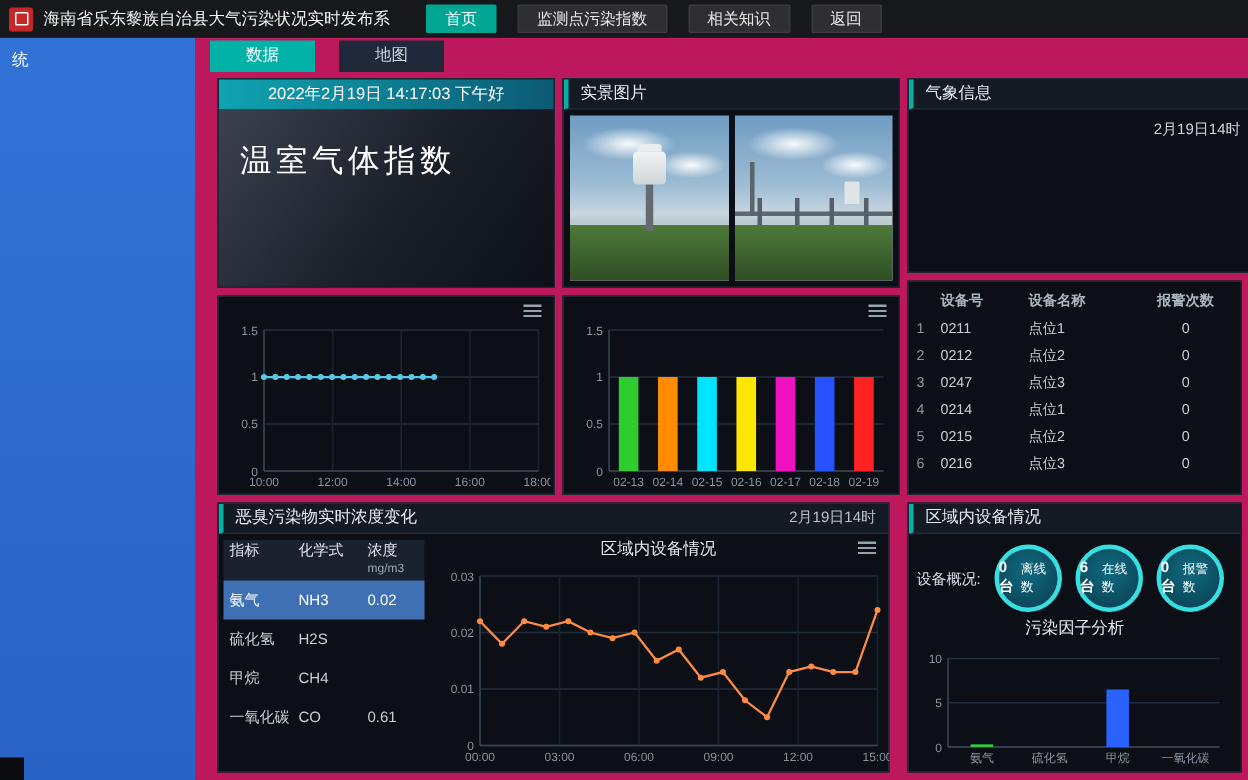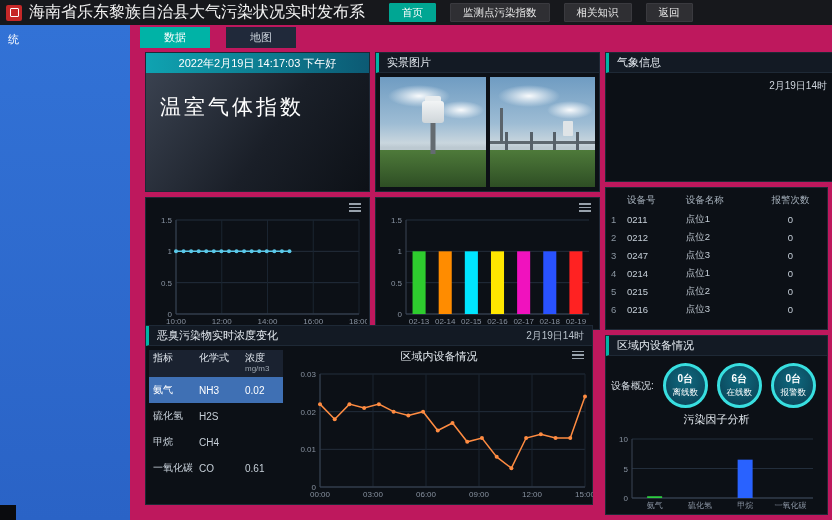--- a/index.html
+++ b/index.html
@@ -8,21 +8,21 @@
     position:relative;
     background:#040507;
     font-family:"Liberation Sans","DejaVu Sans",sans-serif;
     color:#e6ecf2;
   }
 
   
   .topbar{position:absolute;top:0;left:0;width:832px;height:25px;background:#17181c;display:flex;align-items:center;padding:0 6px;z-index:6}
   .logo{width:16px;height:16px;background:#c62828;border-radius:2px;position:relative;flex:none}
   .logo::after{content:"";position:absolute;inset:3.5px;border:1.5px solid #fff;border-radius:1px}
-  .app-title{color:#f2f2f2;font-size:16px;margin-left:7px;white-space:nowrap}
+  .app-title{color:#f2f2f2;font-size:11px;margin-left:7px;white-space:nowrap}
   .top-nav{display:flex;gap:14px;margin-left:24px}
   .nav-btn{height:19px;padding:0 12px;font-size:10.5px;color:#e8e8e8;background:#2f2f33;border:1px solid #3a3a3f;border-radius:1px;cursor:pointer;font-family:Liberation Mono, monospace}
   .nav-btn.active{background:#00a693;border-color:#00a693;color:#fff}
 
   
   .sidebar{position:absolute;top:25px;left:0;width:130px;bottom:0;background:linear-gradient(180deg,#3272d6,#2a63c6);z-index:1}
   .title-overflow{color:#fff;font-size:11px;padding:7px 0 0 8px}
   .corner-block{position:absolute;left:0;bottom:0;width:16px;height:15px;background:#0a0b0e;z-index:3}
 
   
@@ -35,21 +35,21 @@
   .panel{position:absolute;background:#0c1016;border:1px solid #1e2936}
   .panel-header{height:20px;line-height:19px;padding:0 8px;font-size:11px;color:#e6ecf2;background:#131a24;border-bottom:1px solid #1e2936;border-left:3px solid #00b3a6;display:flex;justify-content:space-between;align-items:center}
   .panel-header .hdr-time{font-size:10px;color:#b9c3cc}
 
   .p-clock{left:15px;top:27px;width:225px;height:140px}
   .p-photos{left:245px;top:27px;width:225px;height:140px}
   .p-weather{left:475px;top:27px;width:231px;height:130px}
   .p-trend{left:15px;top:172px;width:225px;height:133px}
   .p-daily{left:245px;top:172px;width:225px;height:133px}
   .p-alarms{left:475px;top:162px;width:223px;height:143px}
-  .p-odor{left:15px;top:300px;width:448px;height:180px}
+  .p-odor{left:15px;top:310px;width:448px;height:180px}
   .p-devices{left:475px;top:310px;width:223px;height:180px}
 
   
   .clock-header{height:20px;line-height:20px;text-align:center;color:#fff;font-size:11px;background:linear-gradient(90deg,#0fa3b1,#0c5a74)}
   .clock-body{position:absolute;top:20px;left:0;right:0;bottom:0;background:linear-gradient(125deg,#3a4250 0%,#1a1f28 55%,#0d1117 100%)}
   .clock-title{font-size:21px;font-weight:normal;color:#fff;padding:20px 0 0 14px;letter-spacing:3px}
 
   
   .photos{display:flex;gap:4px;padding:4px;height:118px}
   .photo{flex:1;position:relative;overflow:hidden;background:linear-gradient(#6f9cc2 0%,#9dbcd4 42%,#c9d6de 60%,#bcc9d1 64%)}
@@ -69,42 +69,42 @@
   
   .weather-body{padding:6px 8px;text-align:right;font-size:10px;color:#cfd6de}
 
   
   .chart{position:absolute}
   .chart-fill{top:14px;left:2px;right:2px;bottom:2px}
   .menu-icon{position:absolute;top:5px;right:8px;width:12px;height:9px;background:repeating-linear-gradient(#98a2ac 0 1.5px,transparent 1.5px 3.5px);cursor:pointer;z-index:2}
 
   
   .alarm-table{width:100%;border-collapse:collapse;font-size:9.5px;color:#c6cfd8;margin-top:3px}
-  .alarm-table th{font-weight:normal;color:#a9b4bf;text-align:left;padding:3px 5px}
+  .alarm-table th{font-weight:bold;color:#a9b4bf;text-align:left;padding:3px 5px}
   .alarm-table td{padding:2.5px 5px}
   .alarm-table th:first-child,.alarm-table td:first-child{width:16px;color:#8b96a1}
   .alarm-table th:last-child,.alarm-table td:last-child{text-align:center}
 
   
   .odor-body{display:flex;height:158px}
   .odor-table{width:140px;flex:none;padding:4px 3px;font-size:10px;color:#c6cfd8}
   .odor-head{display:flex;background:#1a2230;padding:3px 4px;color:#dfe5ec;line-height:10px}
   .odor-head .col,.odor-row .col{width:46px}
   .odor-head .col:last-child,.odor-row .col:last-child{flex:1}
   .unit{display:block;font-size:8px;color:#9aa4ae;margin-top:1px}
   .odor-row{display:flex;padding:6px 4px;align-items:center;cursor:pointer}
   .odor-row.selected{background:#3f70b4;color:#fff}
   .odor-chart-wrap{flex:1;position:relative}
   .odor-chart-title{text-align:center;font-size:11px;color:#e2e8ee;height:18px;line-height:20px}
   .odor-chart{top:20px;left:4px;right:6px;bottom:4px}
 
   
   .device-row{display:flex;align-items:center;gap:9px;padding:7px 5px 3px}
   .device-label{font-size:10px;color:#d6dde4;flex:none}
-  .stat-circle{width:45px;height:45px;border-radius:50%;border:3px solid #38dfe0;background:radial-gradient(circle at 50% 38%,#0f6a80,#0b3d50);display:flex;flex-direction:column;align-items:center;justify-content:center;color:#fff;flex:none}
+  .stat-circle{width:45px;height:45px;border-radius:50%;border:3px solid #38dfe0;background:radial-gradient(circle at 50% 38%,#0f6a80,#0b3d50);display:flex;flex-direction:row;align-items:center;justify-content:center;color:#fff;flex:none}
   .stat-value{font-size:10px;font-weight:bold}
   .stat-label{font-size:8.5px;margin-top:1px}
   .factor-title{text-align:center;font-size:11px;color:#e2e8ee;height:16px;line-height:16px}
   .factor-chart{left:6px;right:6px;bottom:3px;height:80px}
 </style>
 </head>
 <body>
 
 <div class="topbar">
   <div class="logo"></div>

